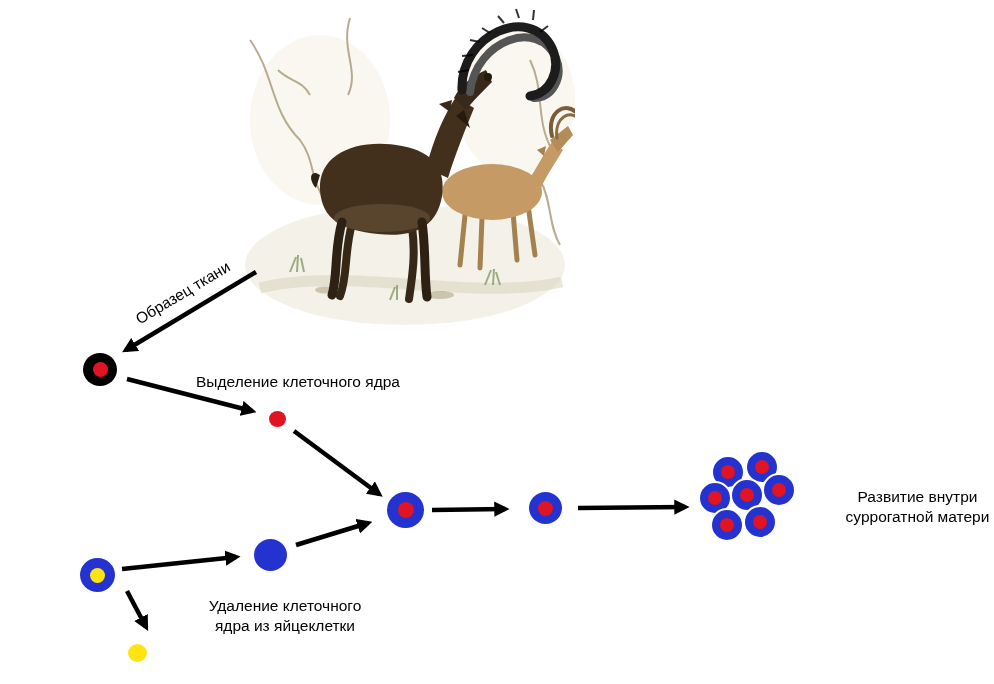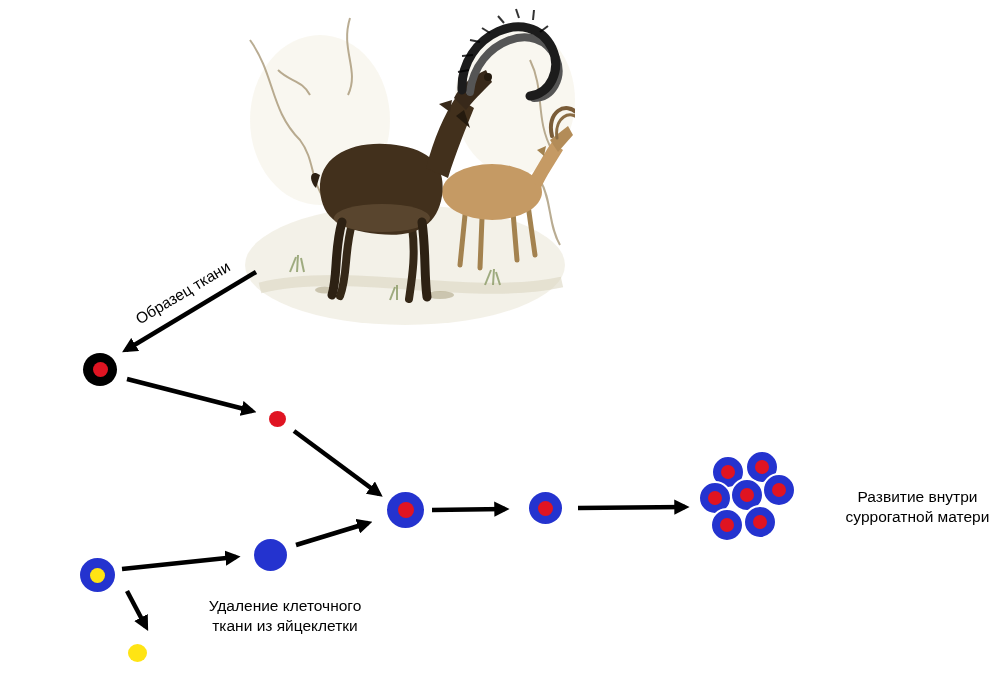--- a/index.html
+++ b/index.html
@@ -183,21 +183,22 @@
     <div class="embryo-cell" style="left:7px;top:56px;">
         <div class="nucleus n-red"></div>
       </div>
     <div class="embryo-cell" style="left:40px;top:53px;">
         <div class="nucleus n-red"></div>
       </div>
   </div>
 
   <div class="lbl rot" style="left:104px;top:283px;width:158px;">Образец ткани</div>
 
+  <div class="lbl" style="left:196px;top:372px;">Выделение клеточного ядра</div>
 
 
   <div class="lbl center" style="left:197px;top:596px;width:176px;">Удаление клеточного
-ткани из яйцеклетки</div>
+ядра из яйцеклетки</div>
 
   <div class="lbl center" style="left:820px;top:487px;width:195px;">Развитие внутри
 суррогатной матери</div>
 
 </div>
 
 </body></html>

